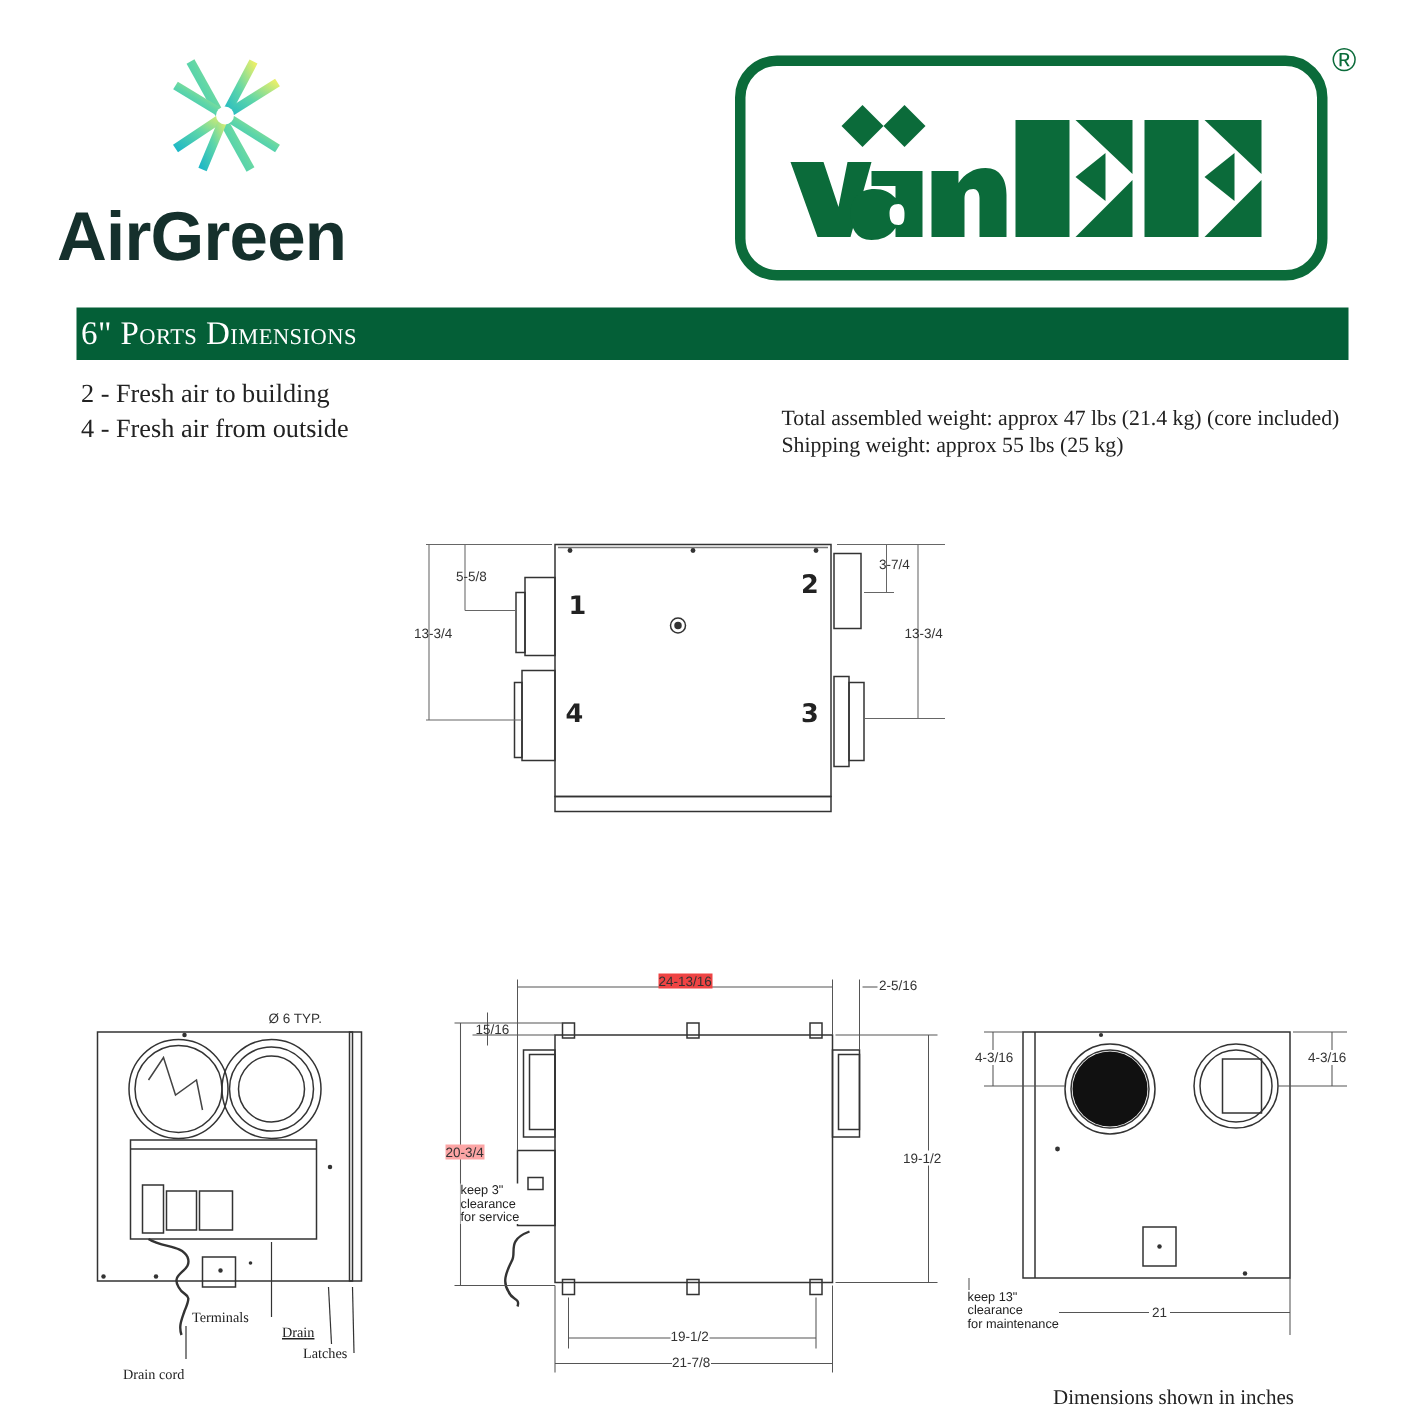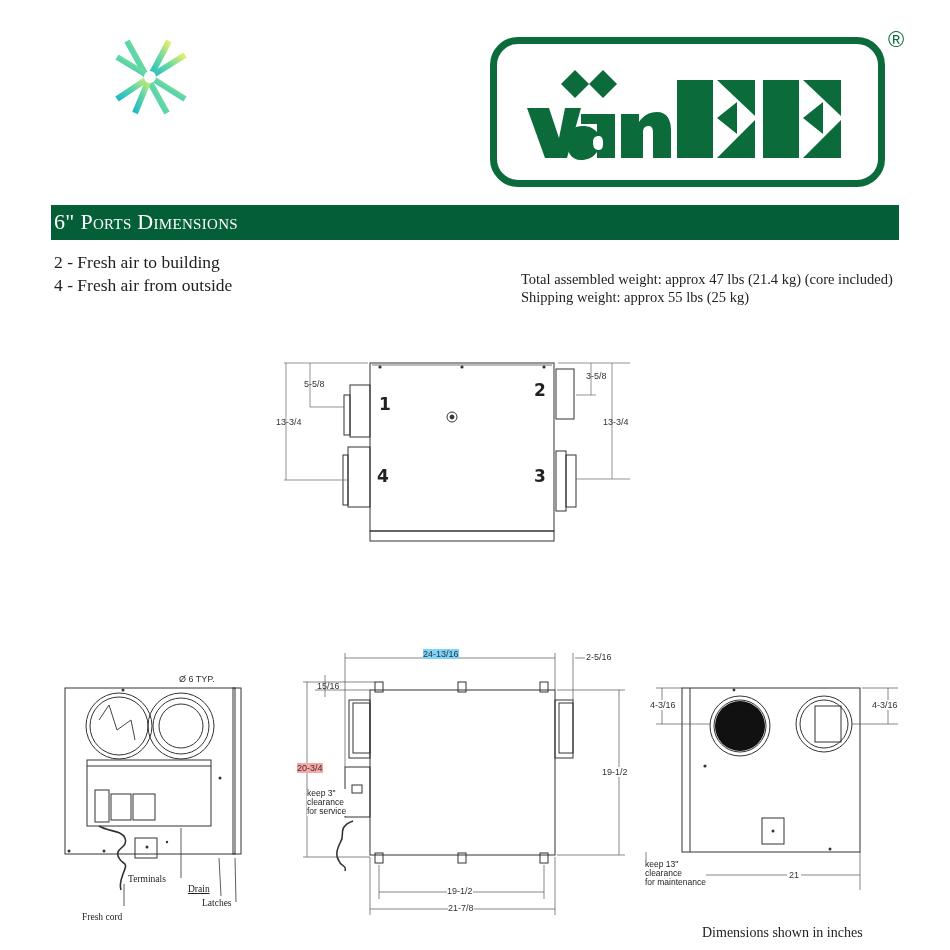--- a/index.html
+++ b/index.html
@@ -36,20 +36,21 @@
       <line x1="55" y1="40" x2="90" y2="18"></line>
       <line x1="55" y1="40" x2="90" y2="62"></line>
       <line x1="55" y1="40" x2="74" y2="4"></line>
       <line x1="55" y1="40" x2="14" y2="40"></line>
       <line x1="55" y1="40" x2="22" y2="20"></line>
       <line x1="55" y1="40" x2="22" y2="62"></line>
       <line x1="55" y1="40" x2="40" y2="76"></line>
     </g>
     <circle cx="55" cy="40" r="6" fill="#ffffff"></circle>
   </svg>
+  <div class="brand-text abs" style="left:3px;top:95px;">AirGreen</div>
 </div>
 
 <div class="abs vanee-box" style="left:490px;top:37px;width:395px;height:150px;">
   <svg width="360" height="110" style="left:18px;top:14px;" viewBox="0 0 360 110">
     <g fill="#0b6b3a">
 
       <polygon points="60,12 74,26 60,40 46,26"></polygon>
       <polygon points="88,12 102,26 88,40 74,26"></polygon>
 
       <polygon points="12,50 34,50 44,80 50,50 66,50 52,100 30,100"></polygon>
@@ -120,21 +121,21 @@
       <line x1="342" y1="8" x2="342" y2="124" stroke="#666" stroke-width="0.7"></line>
     </g>
     <g fill="#333">
       <circle cx="110" cy="12" r="1.6"></circle>
         <circle cx="192" cy="12" r="1.6"></circle>
         <circle cx="274" cy="12" r="1.6"></circle>
     </g>
   </svg>
   <div class="abs dim" style="left:34px;top:24px;">5-5/8</div>
   <div class="abs dim" style="left:6px;top:62px;">13-3/4</div>
-  <div class="abs dim" style="left:316px;top:16px;">3-5/8</div>
+  <div class="abs dim" style="left:316px;top:16px;">3-7/4</div>
   <div class="abs dim" style="left:333px;top:62px;">13-3/4</div>
   <div class="abs" style="left:109px;top:39px;font-family:'DejaVu Sans',sans-serif;font-weight:bold;font-size:17px;">1</div>
   <div class="abs" style="left:264px;top:25px;font-family:'DejaVu Sans',sans-serif;font-weight:bold;font-size:17px;">2</div>
   <div class="abs" style="left:264px;top:111px;font-family:'DejaVu Sans',sans-serif;font-weight:bold;font-size:17px;">3</div>
   <div class="abs" style="left:107px;top:111px;font-family:'DejaVu Sans',sans-serif;font-weight:bold;font-size:17px;">4</div>
 </div>
 
 <div class="abs" style="left:55px;top:670px;width:200px;height:260px;">
   <svg width="200" height="260" style="left:0;top:0;">
     <g stroke="#333" stroke-width="1" fill="none">
@@ -168,21 +169,21 @@
         <circle cx="14" cy="181" r="1.5"></circle>
         <circle cx="49" cy="181" r="1.5"></circle>
         <circle cx="92" cy="177" r="1.5"></circle>
         <circle cx="112" cy="172" r="1.2"></circle>
       </g>
   </svg>
   <div class="abs dim" style="left:112px;top:4px;margin-left:12px;">Ø 6 TYP.</div>
   <div class="abs callout" style="left:73px;top:204px;">Terminals</div>
   <div class="abs callout" style="left:133px;top:214px;text-decoration:underline;">Drain</div>
   <div class="abs callout" style="left:147px;top:228px;">Latches</div>
-  <div class="abs callout" style="left:27px;top:242px;">Fresh cord</div>
+  <div class="abs callout" style="left:27px;top:242px;">Drain cord</div>
 </div>
 
 <div class="abs" style="left:295px;top:645px;width:340px;height:275px;">
   <svg width="340" height="275" style="left:0;top:0;">
     <g stroke="#333" stroke-width="1" fill="none">
       <rect x="75" y="45" width="185" height="165"></rect>
 
       <rect x="54" y="55" width="21" height="58"></rect>
         <rect x="58" y="58" width="17" height="50"></rect>
       <rect x="260" y="55" width="18" height="58"></rect>
@@ -213,21 +214,21 @@
       <line x1="262" y1="210" x2="330" y2="210" stroke="#555" stroke-width="0.7"></line>
       <line x1="324" y1="45" x2="324" y2="210" stroke="#555" stroke-width="0.7"></line>
       <line x1="84" y1="220" x2="84" y2="254" stroke="#555" stroke-width="0.7"></line>
       <line x1="249" y1="220" x2="249" y2="254" stroke="#555" stroke-width="0.7"></line>
       <line x1="84" y1="247" x2="249" y2="247" stroke="#555" stroke-width="0.7"></line>
       <line x1="75" y1="212" x2="75" y2="270" stroke="#555" stroke-width="0.7"></line>
       <line x1="260" y1="212" x2="260" y2="270" stroke="#555" stroke-width="0.7"></line>
       <line x1="75" y1="264" x2="260" y2="264" stroke="#555" stroke-width="0.7"></line>
     </g>
   </svg>
-  <div class="abs dim" style="left:128px;top:4px;background:#7dd3fc;">24-13/16</div>
+  <div class="abs dim" style="left:144px;top:4px;background:#ef4444;">24-13/16</div>
   <div class="abs dim" style="left:291px;top:7px;">2-5/16</div>
   <div class="abs dim" style="left:22px;top:36px;">15/16</div>
   <div class="abs dim" style="left:2px;top:118px;background:#fca5a5;">20-3/4</div>
   <div class="abs dim" style="left:307px;top:122px;background:#fff;">19-1/2</div>
   <div class="abs dim" style="left:152px;top:241px;background:#fff;">19-1/2</div>
   <div class="abs dim" style="left:153px;top:258px;background:#fff;">21-7/8</div>
   <div class="abs note" style="left:12px;top:144px;background:#fff;">
     <div>keep 3"</div>
     <div>clearance</div>
     <div>for service</div>
@@ -262,21 +263,21 @@
     </g>
     <g fill="#333">
         <circle cx="65" cy="88" r="1.6"></circle>
         <circle cx="133" cy="153" r="1.5"></circle>
         <circle cx="190" cy="171" r="1.5"></circle>
         <circle cx="94" cy="12" r="1.4"></circle>
       </g>
   </svg>
   <div class="abs dim" style="left:10px;top:22px;background:#fff;">4-3/16</div>
   <div class="abs dim" style="left:232px;top:22px;background:#fff;">4-3/16</div>
-  <div class="abs dim" style="left:126px;top:192px;background:#fff;padding:0 2px;margin-left:21px;">21</div>
+  <div class="abs dim" style="left:126px;top:192px;background:#fff;padding:0 2px;">21</div>
   <div class="abs note" style="left:5px;top:182px;background:#fff;">
     <div>keep 13"</div>
     <div>clearance</div>
     <div>for maintenance</div>
   </div>
 </div>
 
 <div class="abs foot" style="left:702px;top:925px;text-align:right;">Dimensions shown in inches</div>
 
 </body></html>

